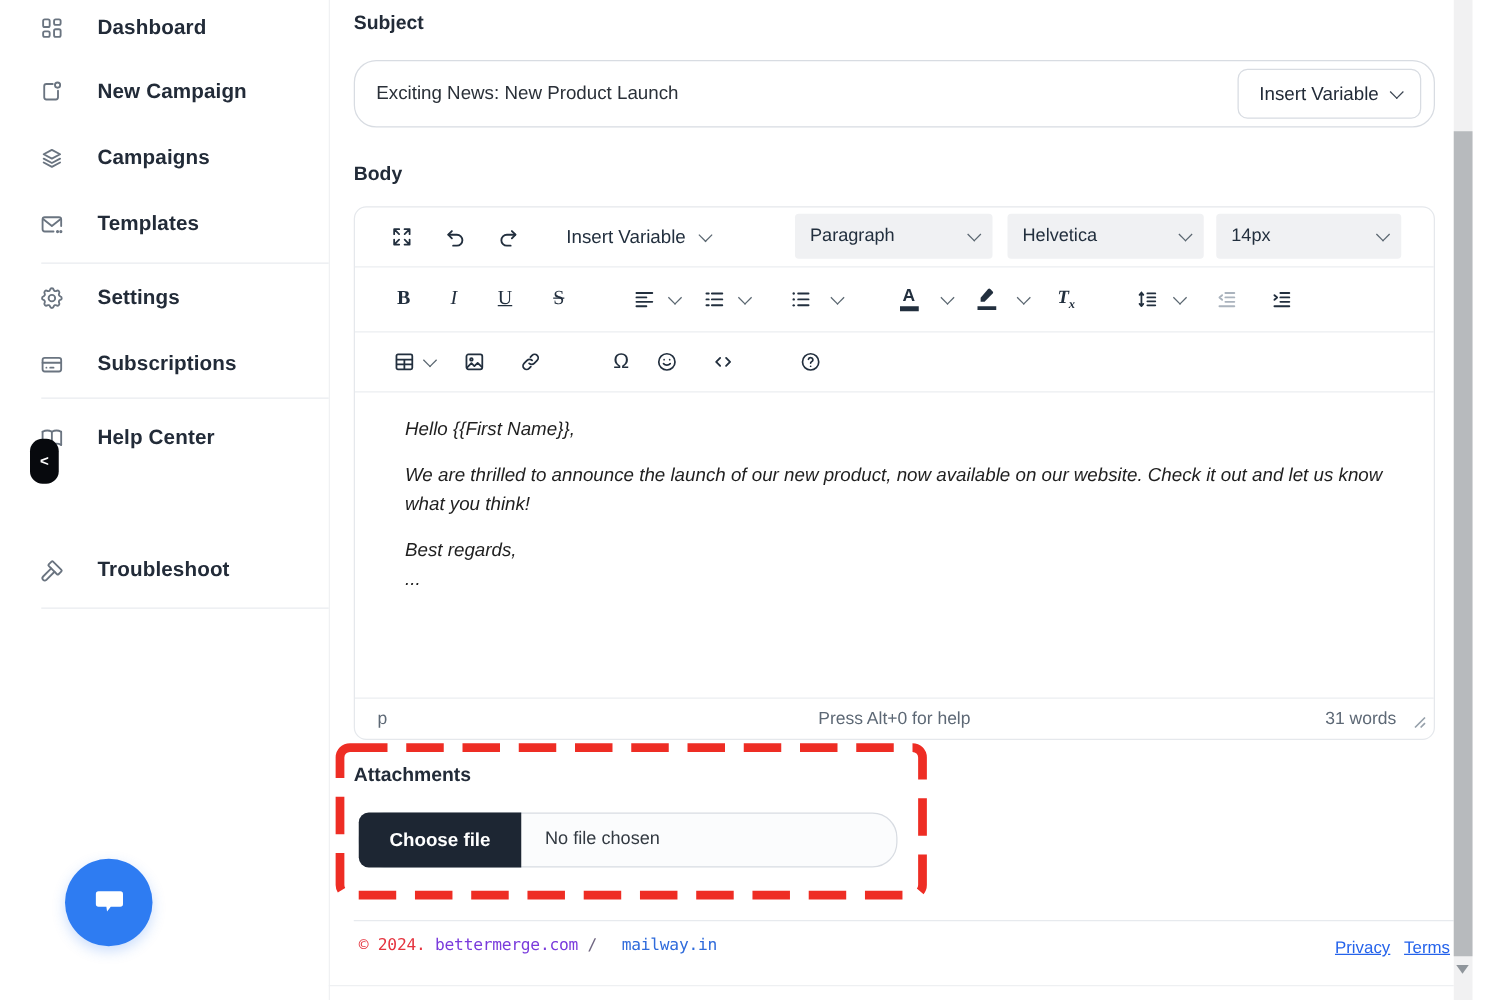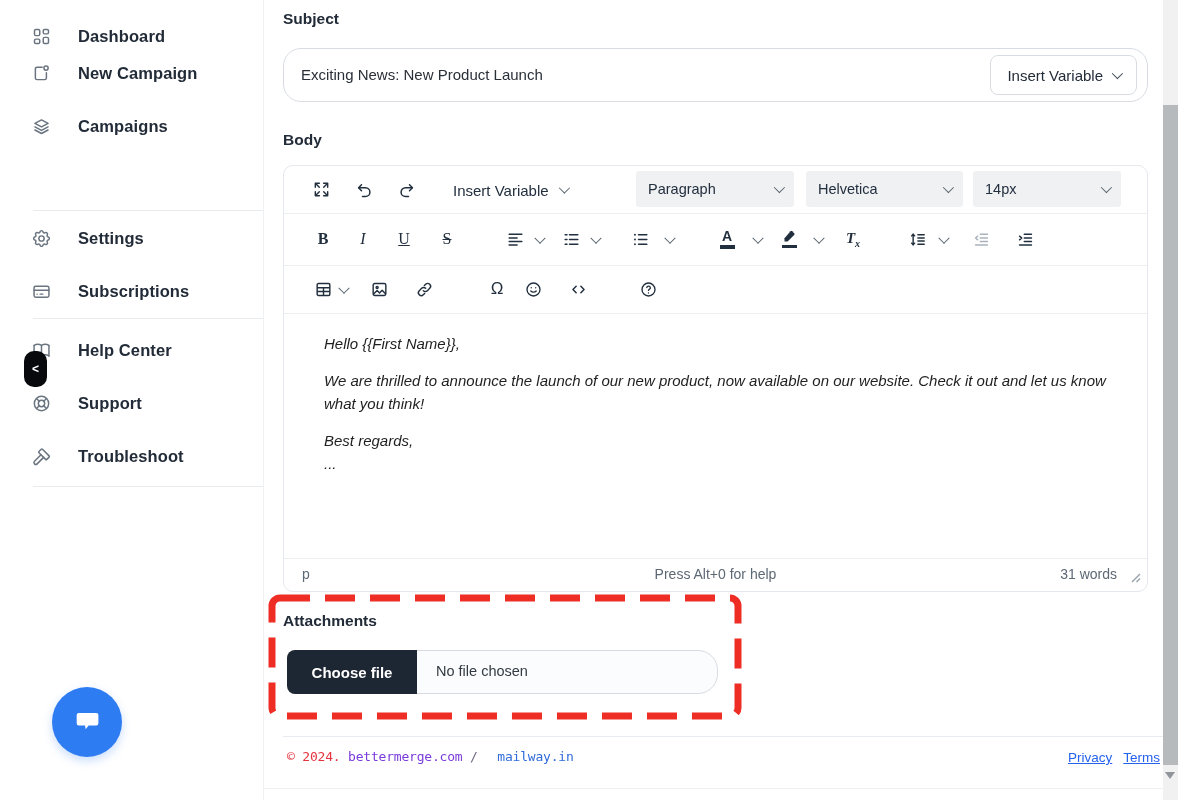--- a/index.html
+++ b/index.html
@@ -74,21 +74,21 @@
   .sb-thumb{position:absolute;left:0;top:105px;width:15px;height:660px;background:#b7babd;cursor:grab;}
   .sb-arrow{position:absolute;left:2px;top:772px;width:0;height:0;border-left:5.5px solid transparent;
             border-right:5.5px solid transparent;border-top:7px solid #8f959b;cursor:pointer;}
 </style>
 </head>
 <body>
 
 <div class="stage">
 
   <nav class="sidebar">
-    <div class="side-item" style="top:17px">
+    <div class="side-item" style="top:3px">
       <span class="sicon">
         <svg width="21" height="21" viewBox="0 0 24 24" fill="none" stroke="currentColor" stroke-width="1.7" stroke-linecap="round" stroke-linejoin="round">
             <rect x="4" y="4" width="6" height="7" rx="1.5"></rect>
             <rect x="4" y="15" width="6" height="5" rx="1.5"></rect>
             <rect x="14" y="4" width="6" height="5" rx="1.5"></rect>
             <rect x="14" y="13" width="6" height="7" rx="1.5"></rect>
           </svg>
       </span>
       <span class="slabel">Dashboard</span>
     </div>
@@ -104,20 +104,31 @@
     <div class="side-item" style="top:107px">
       <span class="sicon">
         <svg width="21" height="21" viewBox="0 0 24 24" fill="none" stroke="currentColor" stroke-width="1.7" stroke-linecap="round" stroke-linejoin="round">
             <path d="M12 4.5 19.5 8.5 12 12.5 4.5 8.5Z"></path>
             <path d="M4.5 12.5 12 16.5l7.5-4"></path>
             <path d="M4.5 16 12 20l7.5-4"></path>
           </svg>
       </span>
       <span class="slabel">Campaigns</span>
     </div>
+    <div class="side-item" style="top:160px">
+      <span class="sicon">
+        <svg width="21" height="21" viewBox="0 0 24 24" fill="none" stroke="currentColor" stroke-width="1.7" stroke-linecap="round" stroke-linejoin="round">
+            <path d="M20.5 13.5V7.5a2 2 0 0 0-2-2h-13a2 2 0 0 0-2 2v9a2 2 0 0 0 2 2h8"></path>
+            <path d="m4.5 7.5 7.5 6 7.5-6"></path>
+            <circle cx="17.2" cy="18.6" r=".6" fill="currentColor"></circle>
+            <circle cx="20.2" cy="18.6" r=".6" fill="currentColor"></circle>
+          </svg>
+      </span>
+      <span class="slabel">Templates</span>
+    </div>
     <div class="side-div" style="top:210px"></div>
     <div class="side-item" style="top:219px">
       <span class="sicon">
         <svg width="21" height="21" viewBox="0 0 24 24" fill="none" stroke="currentColor" stroke-width="1.7" stroke-linecap="round" stroke-linejoin="round">
             <path d="M10.325 4.317c.426-1.756 2.924-1.756 3.35 0a1.724 1.724 0 0 0 2.573 1.066c1.543-.94 3.31.826 2.37 2.37a1.724 1.724 0 0 0 1.065 2.572c1.756.426 1.756 2.924 0 3.35a1.724 1.724 0 0 0-1.066 2.573c.94 1.543-.826 3.31-2.37 2.37a1.724 1.724 0 0 0-2.572 1.065c-.426 1.756-2.924 1.756-3.35 0a1.724 1.724 0 0 0-2.573-1.066c-1.543.94-3.31-.826-2.37-2.37a1.724 1.724 0 0 0-1.065-2.572c-1.756-.426-1.756-2.924 0-3.35a1.724 1.724 0 0 0 1.066-2.573c-.94-1.543.826-3.31 2.37-2.37c1 .608 2.296.07 2.572-1.065z"></path>
             <circle cx="12" cy="12" r="3"></circle>
           </svg>
       </span>
       <span class="slabel">Settings</span>
     </div>
@@ -134,30 +145,20 @@
     <div class="side-div" style="top:318px"></div>
     <div class="side-item" style="top:331px">
       <span class="sicon">
         <svg width="21" height="21" viewBox="0 0 24 24" fill="none" stroke="currentColor" stroke-width="1.7" stroke-linecap="round" stroke-linejoin="round">
             <path d="M3.5 6.2a8.5 8.5 0 0 1 8.5 0a8.5 8.5 0 0 1 8.5 0"></path>
             <path d="M3.5 18.2a8.5 8.5 0 0 1 8.5 0a8.5 8.5 0 0 1 8.5 0"></path>
             <path d="M3.5 6.2v12M12 6.2v12M20.5 6.2v12"></path>
           </svg>
       </span>
       <span class="slabel">Help Center</span>
-    </div>
-    <div class="side-item" style="top:384px">
-      <span class="sicon">
-        <svg width="21" height="21" viewBox="0 0 24 24" fill="none" stroke="currentColor" stroke-width="1.7" stroke-linecap="round" stroke-linejoin="round">
-            <circle cx="12" cy="12" r="8.2"></circle>
-            <circle cx="12" cy="12" r="3.6"></circle>
-            <path d="M6.3 6.3 9.4 9.4M17.7 6.3 14.6 9.4M6.3 17.7 9.4 14.6M17.7 17.7 14.6 14.6"></path>
-          </svg>
-      </span>
-      <span class="slabel">Support</span>
     </div>
     <div class="side-item" style="top:437px">
       <span class="sicon">
         <svg width="21" height="21" viewBox="0 0 24 24" fill="none" stroke="currentColor" stroke-width="1.7" stroke-linecap="round" stroke-linejoin="round">
             <path d="M11.4 10 4 17.4a2.1 2.1 0 0 0 3 3L14.4 13"></path>
             <path d="M18.1 15.3l2.6-2.6a1 1 0 0 0 0-1.4l-7.6-7.6a1 1 0 0 0-1.4 0l-2.6 2.6a1 1 0 0 0 0 1.4l7.6 7.6a1 1 0 0 0 1.4 0z"></path>
           </svg>
       </span>
       <span class="slabel">Troubleshoot</span>
     </div>

